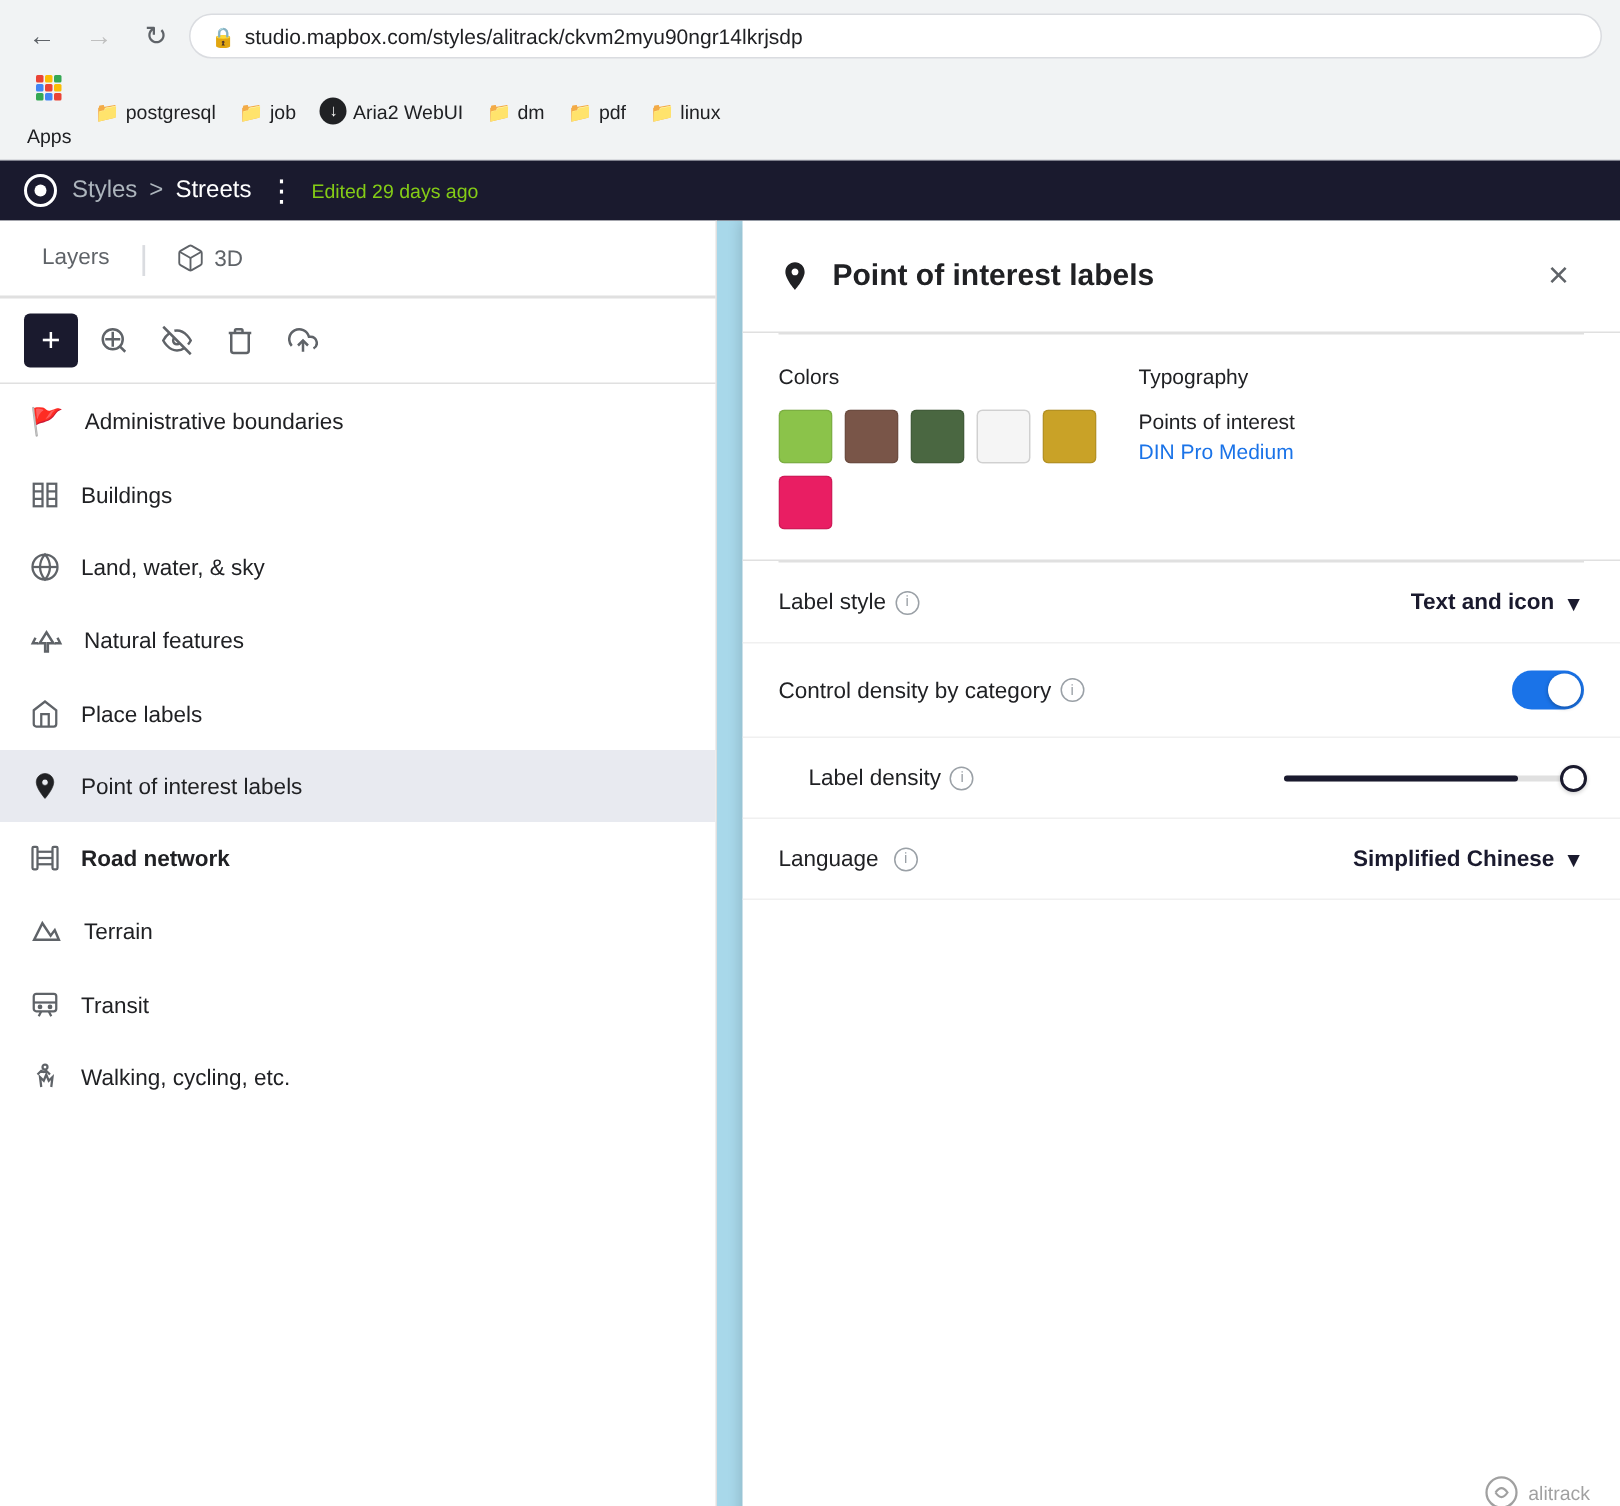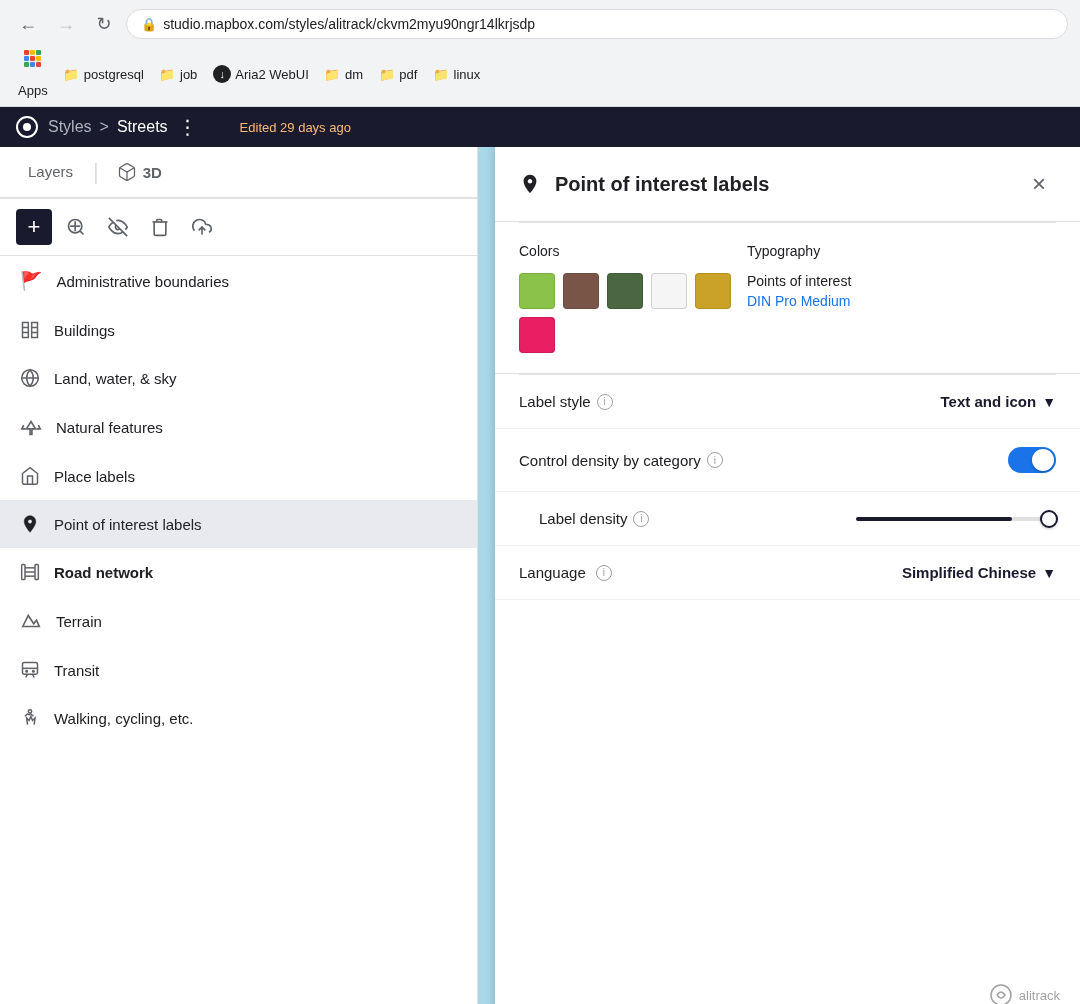--- a/index.html
+++ b/index.html
@@ -67,31 +67,31 @@
   <div style="background:#1a1a2e;color:white;padding:0 16px;height:40px;display:flex;align-items:center;gap:10px;">
     <div style="width:22px;height:22px;border:2px solid white;border-radius:50%;display:flex;align-items:center;justify-content:center;">
       <div style="width:8px;height:8px;background:white;border-radius:50%;"></div>
     </div>
     <div style="display:flex;align-items:center;gap:8px;font-size:16px;">
       <span style="color:#adb5bd;cursor:pointer;">Styles</span>
       <span style="color:#adb5bd;">&gt;</span>
       <span style="color:white;font-weight:500;">Streets</span>
       <span style="color:white;font-size:20px;cursor:pointer;margin-left:2px;">⋮</span>
     </div>
-    <span style="color:#fdba74;font-size:13px;margin-left:32px;">Edited 29 days ago</span>
+    <span style="color:#84cc16;font-size:13px;">Edited 29 days ago</span>
   </div>
 
   <div style="display:flex;flex:1;overflow:hidden;">
 
     <div style="width:478px;background:white;display:flex;flex-direction:column;border-right:1px solid #e0e0e0;">
 
       <div style="display:flex;align-items:center;padding:0 16px;border-bottom:2px solid #e0e0e0;height:52px;gap:0;">
         <div style="padding:14px 12px;font-size:15px;cursor:pointer;color:#5f6368;border-bottom:3px solid transparent;margin-bottom:-2px;">Layers</div>
         <span style="color:#dadce0;margin:0 8px;font-size:22px;">|</span>
-        <div style="display:flex;align-items:center;gap:6px;padding:14px 10px;cursor:pointer;color:#5f6368;font-size:15px;font-weight:bold;">
+        <div style="display:flex;align-items:center;gap:6px;padding:14px 10px;cursor:pointer;color:#5f6368;font-size:15px;">
           <svg width="20" height="20" viewBox="0 0 24 24" fill="none" stroke="#5f6368" stroke-width="1.5">
             <path d="M21 16V8a2 2 0 0 0-1-1.73l-7-4a2 2 0 0 0-2 0l-7 4A2 2 0 0 0 3 8v8a2 2 0 0 0 1 1.73l7 4a2 2 0 0 0 2 0l7-4A2 2 0 0 0 21 16z"></path>
             <polyline points="3.27 6.96 12 12.01 20.73 6.96"></polyline>
             <line x1="12" y1="22.08" x2="12" y2="12"></line>
           </svg>
           <span>3D</span>
         </div>
       </div>
 
       <div style="display:flex;align-items:center;gap:6px;padding:10px 16px;border-bottom:1px solid #e0e0e0;">
@@ -233,21 +233,21 @@
           <svg width="22" height="22" viewBox="0 0 24 24" fill="#202124">
             <path d="M12 2C8.13 2 5 5.13 5 9c0 5.25 7 13 7 13s7-7.75 7-13c0-3.87-3.13-7-7-7zm0 9.5c-1.38 0-2.5-1.12-2.5-2.5s1.12-2.5 2.5-2.5 2.5 1.12 2.5 2.5-1.12 2.5-2.5 2.5z"></path>
           </svg>
           <span style="font-size:20px;font-weight:600;color:#202124;flex:1;">Point of interest labels</span>
           <button style="background:none;border:none;cursor:pointer;font-size:24px;color:#5f6368;width:34px;height:34px;display:flex;align-items:center;justify-content:center;border-radius:50%;">×</button>
         </div>
 
         <div style="height:1px;background:#e0e0e0;margin:0 24px;"></div>
 
         <div style="padding:20px 24px;border-bottom:1px solid #e0e0e0;">
-          <div style="display:flex;gap:16px;">
+          <div style="display:flex;gap:28px;">
 
             <div style="flex:0 0 auto;">
               <div style="font-size:14px;color:#202124;margin-bottom:14px;font-weight:400;">Colors</div>
               <div style="display:flex;gap:8px;margin-bottom:8px;">
                 <div style="width:36px;height:36px;border-radius:4px;background:#8bc34a;cursor:pointer;border:1px solid rgba(0,0,0,0.1);"></div>
                 <div style="width:36px;height:36px;border-radius:4px;background:#795548;cursor:pointer;border:1px solid rgba(0,0,0,0.1);"></div>
                 <div style="width:36px;height:36px;border-radius:4px;background:#4a6741;cursor:pointer;border:1px solid rgba(0,0,0,0.1);"></div>
                 <div style="width:36px;height:36px;border-radius:4px;background:#f5f5f5;cursor:pointer;border:1px solid rgba(0,0,0,0.15);"></div>
                 <div style="width:36px;height:36px;border-radius:4px;background:#c9a227;cursor:pointer;border:1px solid rgba(0,0,0,0.1);"></div>
               </div>

